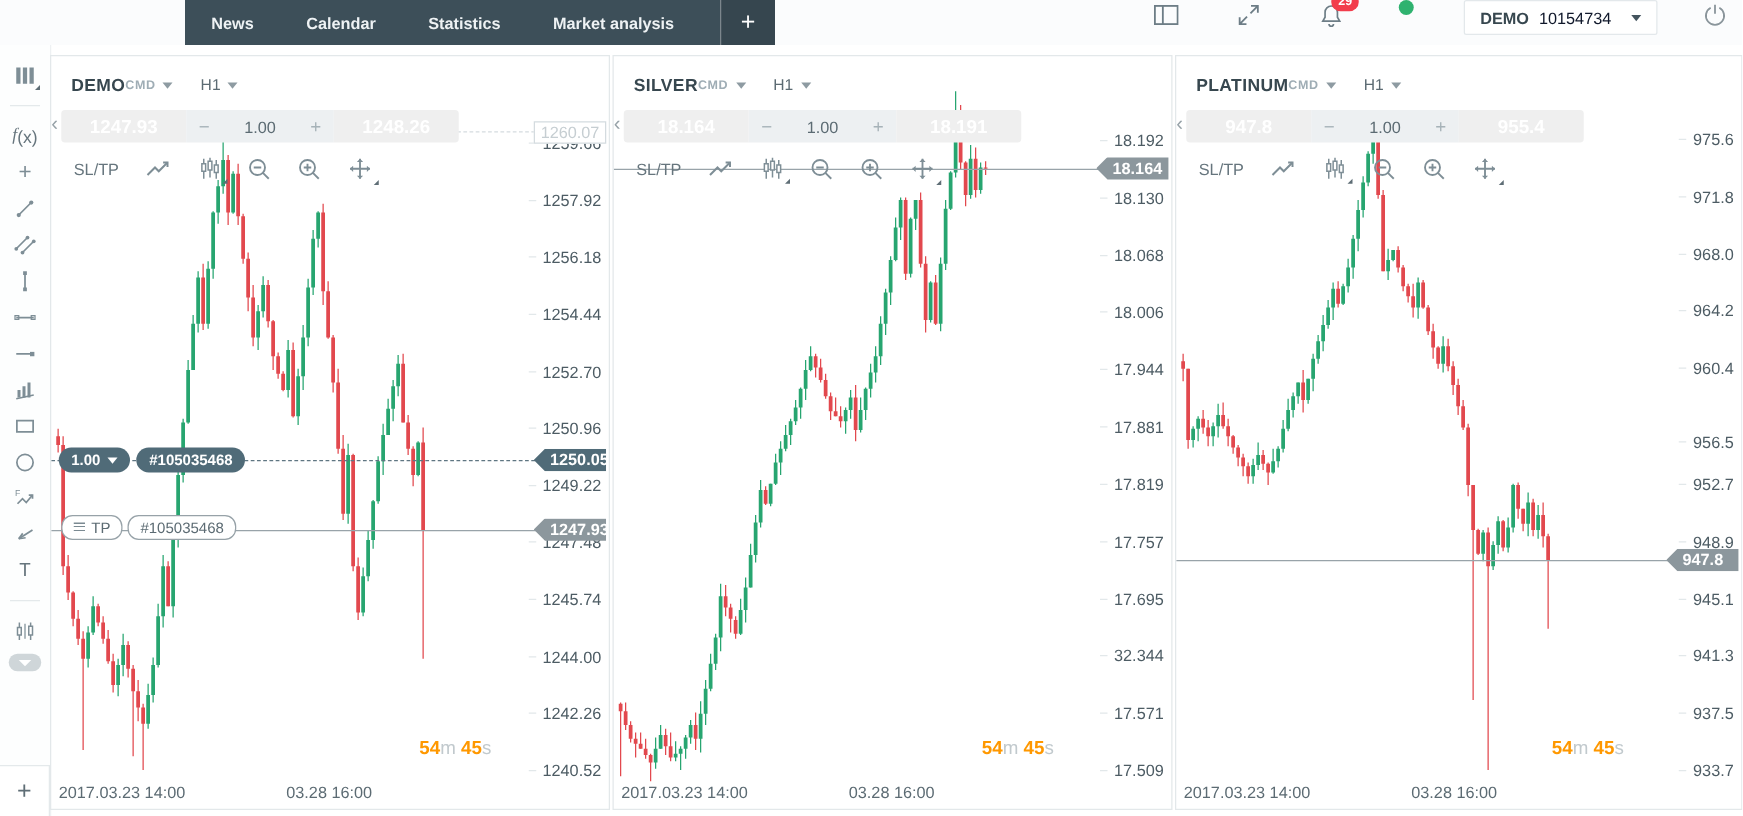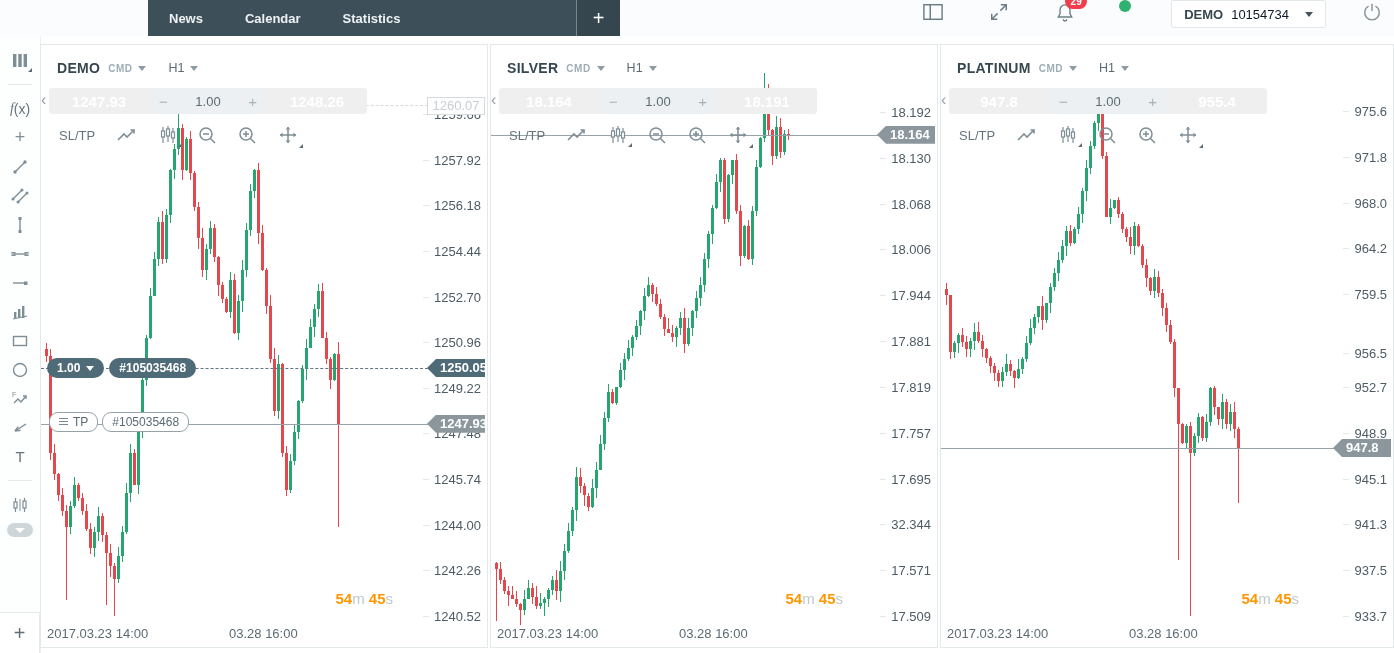--- a/index.html
+++ b/index.html
@@ -34,21 +34,21 @@
   .sep{width:24px;height:1px;background:#e4e9eb;margin:9px 0;}
   .tool.scrollbtn{width:26px;height:14px;border-radius:7px;background:#cfd6d9;margin-top:4px;}
   .tool.scrollbtn .cv{width:0;height:0;border-left:5px solid transparent;border-right:5px solid transparent;border-top:5px solid #fff;}
   #addChartBox{position:absolute;left:0;bottom:0;width:39px;height:40px;background:#fff;border-top:1px solid #e4e9eb;border-right:1px solid #e4e9eb;display:flex;align-items:center;justify-content:center;font-size:20px;color:#5f6e76;cursor:pointer;}
 
   
   .pane{position:absolute;top:44px;height:604px;background:#fff;border:1px solid #e3e8ea;box-sizing:border-box;overflow:hidden;}
   .pane-head{position:relative;z-index:6;}
   .title-row{display:flex;align-items:center;padding:12px 0 0 16px;height:22px;}
   .sym{font-size:14px;font-weight:bold;color:#37474f;letter-spacing:.3px;}
-  .itype{font-size:10px;font-weight:bold;color:#9fadb5;margin-left:8px;letter-spacing:.5px;}
+  .itype{font-size:10px;font-weight:bold;color:#9fadb5;margin-left:0;letter-spacing:.5px;}
   .tf{font-size:12.5px;color:#5c6b73;margin-left:22px;}
   .trade-row{display:flex;align-items:center;margin:9px 0 0 8px;height:26px;position:relative;}
   .handle{position:absolute;left:-8px;top:3px;color:#97a2a8;font-size:16px;}
   .btn{height:26px;border:none;border-radius:3px;color:#fff;font-weight:bold;font-size:15px;font-family:"Liberation Sans",sans-serif;cursor:pointer;}
   .btn.sell{width:100px;border-top-right-radius:0;border-bottom-right-radius:0;}
   .btn.buy{width:100px;border-top-left-radius:0;border-bottom-left-radius:0;}
   .stepper{width:118px;height:26px;background:#edf0f2;display:flex;align-items:center;justify-content:space-between;padding:0 10px;box-sizing:border-box;}
   .stepper .pm{color:#a6b2b8;font-size:15px;cursor:pointer;}
   .stepper .vol{color:#5c6b73;font-size:13px;}
   .sltp-row{display:flex;align-items:center;margin:10px 0 0 18px;height:22px;color:#66757d;font-size:13px;}
@@ -81,20 +81,21 @@
 <body>
 
 <div id="app">
 
   <div id="topbar">
     <div id="tabstrip">
 
       <div class="tab">News</div>
         <div class="tab">Calendar</div>
         <div class="tab">Statistics</div>
+        <div class="tab">Market analysis</div>
         <div id="addTab">+</div>
     </div>
     <div id="tr-icons">
       <span class="tbico">
         <svg width="20" height="18" viewBox="0 0 22 18">
             <rect x="1" y="1" width="20" height="16" fill="none" stroke="#6d7d86" stroke-width="1.6"></rect>
             <line x1="8" y1="1" x2="8" y2="17" stroke="#6d7d86" stroke-width="1.6"></line>
           </svg>
       </span>
       <span class="tbico">
@@ -913,21 +914,21 @@
           </span>
       </div>
     </div>
     <span class="tlab" style="left:6px;top:581px;">2017.03.23 14:00</span>
     <span class="tlab" style="left:188px;top:581px;">03.28 16:00</span>
     <span class="timer" style="right:94px;top:545px;"><b>54</b><i>m</i>&nbsp;<b>45</b><i>s</i></span>
   <div class="tick" style="top: 59px;">975.6</div>
       <div class="tick" style="top: 104.8px;">971.8</div>
       <div class="tick" style="top: 150.599px;">968.0</div>
       <div class="tick" style="top: 196.399px;">964.2</div>
-      <div class="tick" style="top: 242.198px;">759.5</div>
+      <div class="tick" style="top: 242.198px;">960.4</div>
       <div class="tick" style="top: 289.203px; margin-top: 12px;">956.5</div>
       <div class="tick" style="top: 335.002px;">952.7</div>
       <div class="tick" style="top: 380.802px;">948.9</div>
       <div class="tick" style="top: 426.601px;">945.1</div>
       <div class="tick" style="top: 472.401px;">941.3</div>
       <div class="tick" style="top: 518.2px;">937.5</div>
       <div class="tick" style="top: 564px;">933.7</div>
       <div class="pline" style="top: 403.06px; width: 398px;"></div>
       <div class="ptag grey" style="top: 394.06px;">947.8</div>
     </div>

